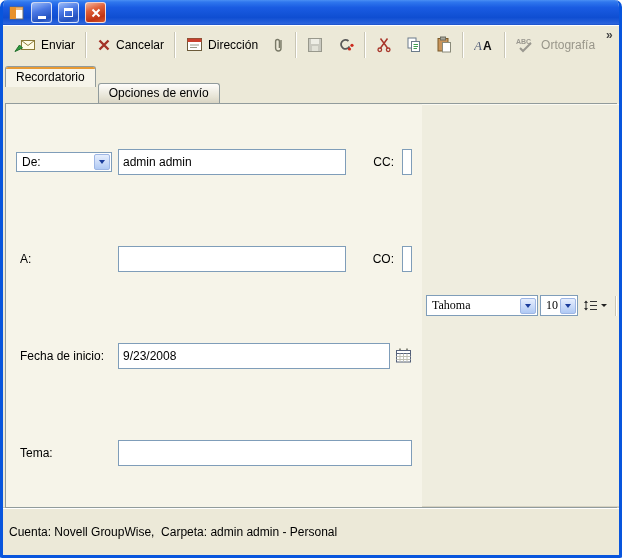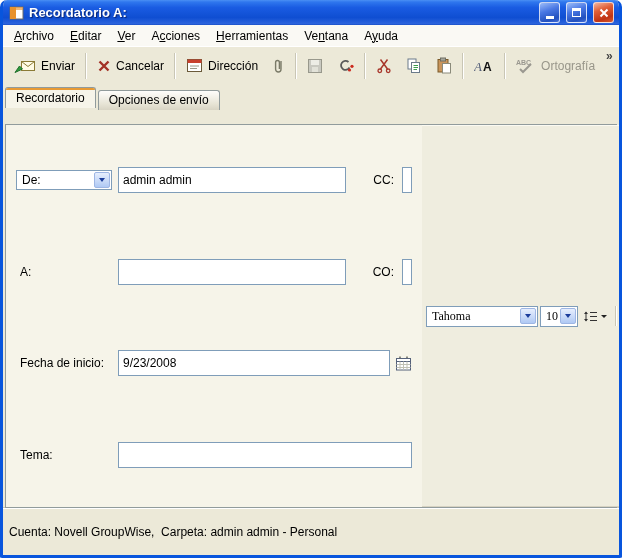--- a/index.html
+++ b/index.html
@@ -32,21 +32,21 @@
   .toolbar{height:38px;flex:0 0 38px;display:flex;align-items:center;padding:2px 4px;background:#ECE9D8;
     border-top:1px solid #FFFFFF;}
   .tbtn{display:flex;align-items:center;gap:5px;padding:4px 6px;background:transparent;border:1px solid transparent;
     font-family:inherit;font-size:12px;color:#000;cursor:default;}
   .tbtn.disabled .tlabel{color:#98968A;}
   .ticon{display:inline-flex;align-items:center;justify-content:center;}
   .tsep{width:2px;height:26px;border-left:1px solid #C9C6B5;border-right:1px solid #FFFFFF;margin:0 3px;flex:0 0 2px;}
   .chevron-btn{margin-left:auto;align-self:flex-start;font-size:12px;font-weight:bold;color:#444;padding:1px 4px;line-height:1;}
   
   .tabstrip{flex:0 0 22px;display:flex;align-items:flex-end;padding:3px 2px 16px 2px;gap:2px;background:#ECE9D8;}
-  .tab{position:relative;top:2px;padding:2px 10px 3px;border:1px solid #919B9C;border-bottom:none;
+  .tab{position:relative;top:16px;padding:2px 10px 3px;border:1px solid #919B9C;border-bottom:none;
     border-radius:3px 3px 0 0;background:linear-gradient(#FEFDFB,#E6E3D4 70%,#D8D4C4);font-size:12px;z-index:1;}
   .tab.active{top:0;padding-top:3px;background:#F6F4E9;z-index:3;}
   .tab.active::before{content:"";position:absolute;top:0;left:0;right:0;height:2px;background:#E79A34;border-radius:3px 3px 0 0;}
   
   .page{flex:1 1 auto;min-height:0;margin:0 2px;border:1px solid #919B9C;background:#F6F4E9;
     display:flex;position:relative;z-index:2;}
   
   .form-grid{padding:13px 10px 10px;display:grid;grid-template-columns:96px 228px 44px 1fr;
     column-gap:6px;row-gap:8px;align-items:center;}
   .flabel{font-size:12px;padding-left:4px;white-space:nowrap;}
@@ -95,43 +95,33 @@
 <div class="window">
 
   <div class="titlebar">
     <span class="app-icon">
       <svg width="16" height="16" viewBox="0 0 16 16">
         <rect x="1" y="2" width="13" height="12" fill="#FFFFFF" stroke="#6B6B6B"></rect>
         <rect x="1" y="2" width="6" height="12" fill="#E8922E"></rect>
         <rect x="1" y="2" width="13" height="3" fill="#E8922E" opacity="0.65"></rect>
       </svg>
     </span>
-    <span class="title">Recordatorio A:</span>
     <button class="cap-btn">
         <span class="glyph-min"></span>
       </button>
     <button class="cap-btn">
         <span class="glyph-max"></span>
       </button>
     <button class="cap-btn close">
       <svg width="10" height="10" viewBox="0 0 10 10">
         <path d="M1.5 1.5 L8.5 8.5 M8.5 1.5 L1.5 8.5" stroke="#FFFFFF" stroke-width="2"></path>
       </svg>
     </button>
   </div>
 
-  <div class="menubar">
-    <span class="menu-item"><u>A</u>rchivo</span>
-    <span class="menu-item"><u>E</u>ditar</span>
-    <span class="menu-item"><u>V</u>er</span>
-    <span class="menu-item">A<u>c</u>ciones</span>
-    <span class="menu-item"><u>H</u>erramientas</span>
-    <span class="menu-item">Ve<u>n</u>tana</span>
-    <span class="menu-item">A<u>y</u>uda</span>
-  </div>
 
   <div class="toolbar">
     <button class="tbtn">
       <span class="ticon">
         <svg width="22" height="16" viewBox="0 0 22 16">
           <rect x="7.5" y="3.5" width="13" height="9" fill="#FFFBE6" stroke="#8A7A36"></rect>
           <path d="M7.5 3.5 L14 8.5 L20.5 3.5" fill="none" stroke="#8A7A36"></path>
           <path d="M1 14.5 L8.5 11 L5.5 8 Z" fill="#2F9A3E" stroke="#1E6E2A"></path>
         </svg>
       </span>

